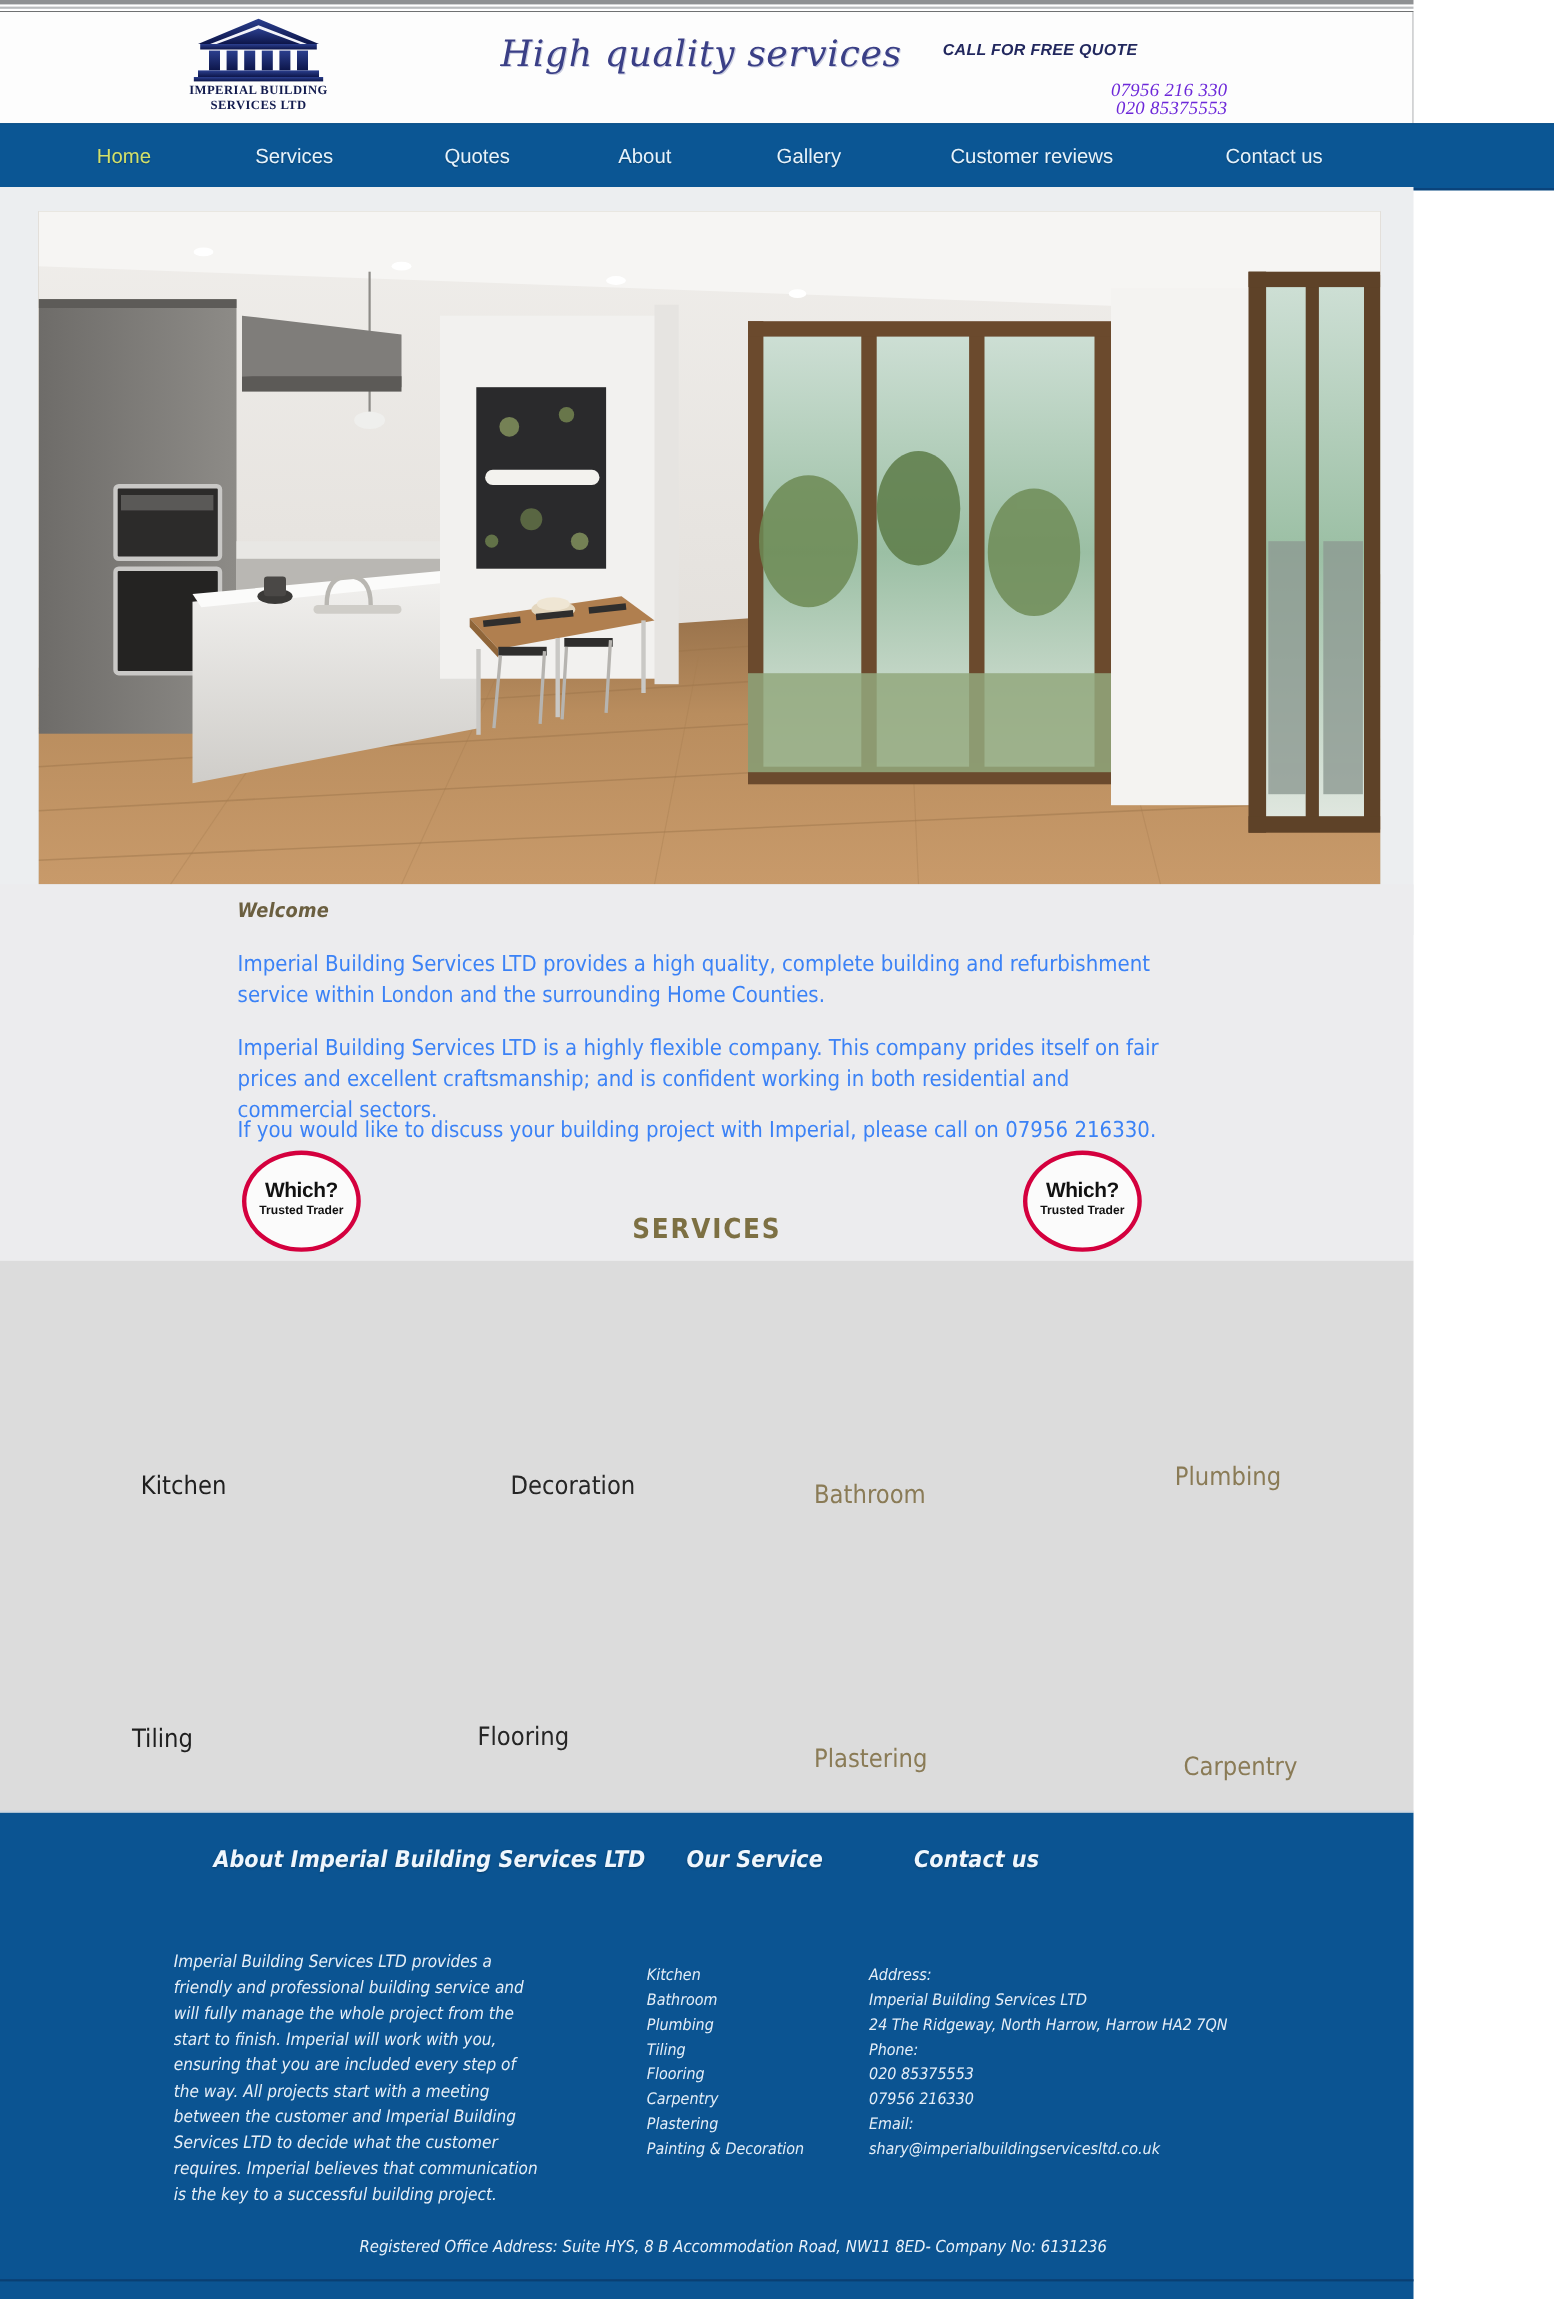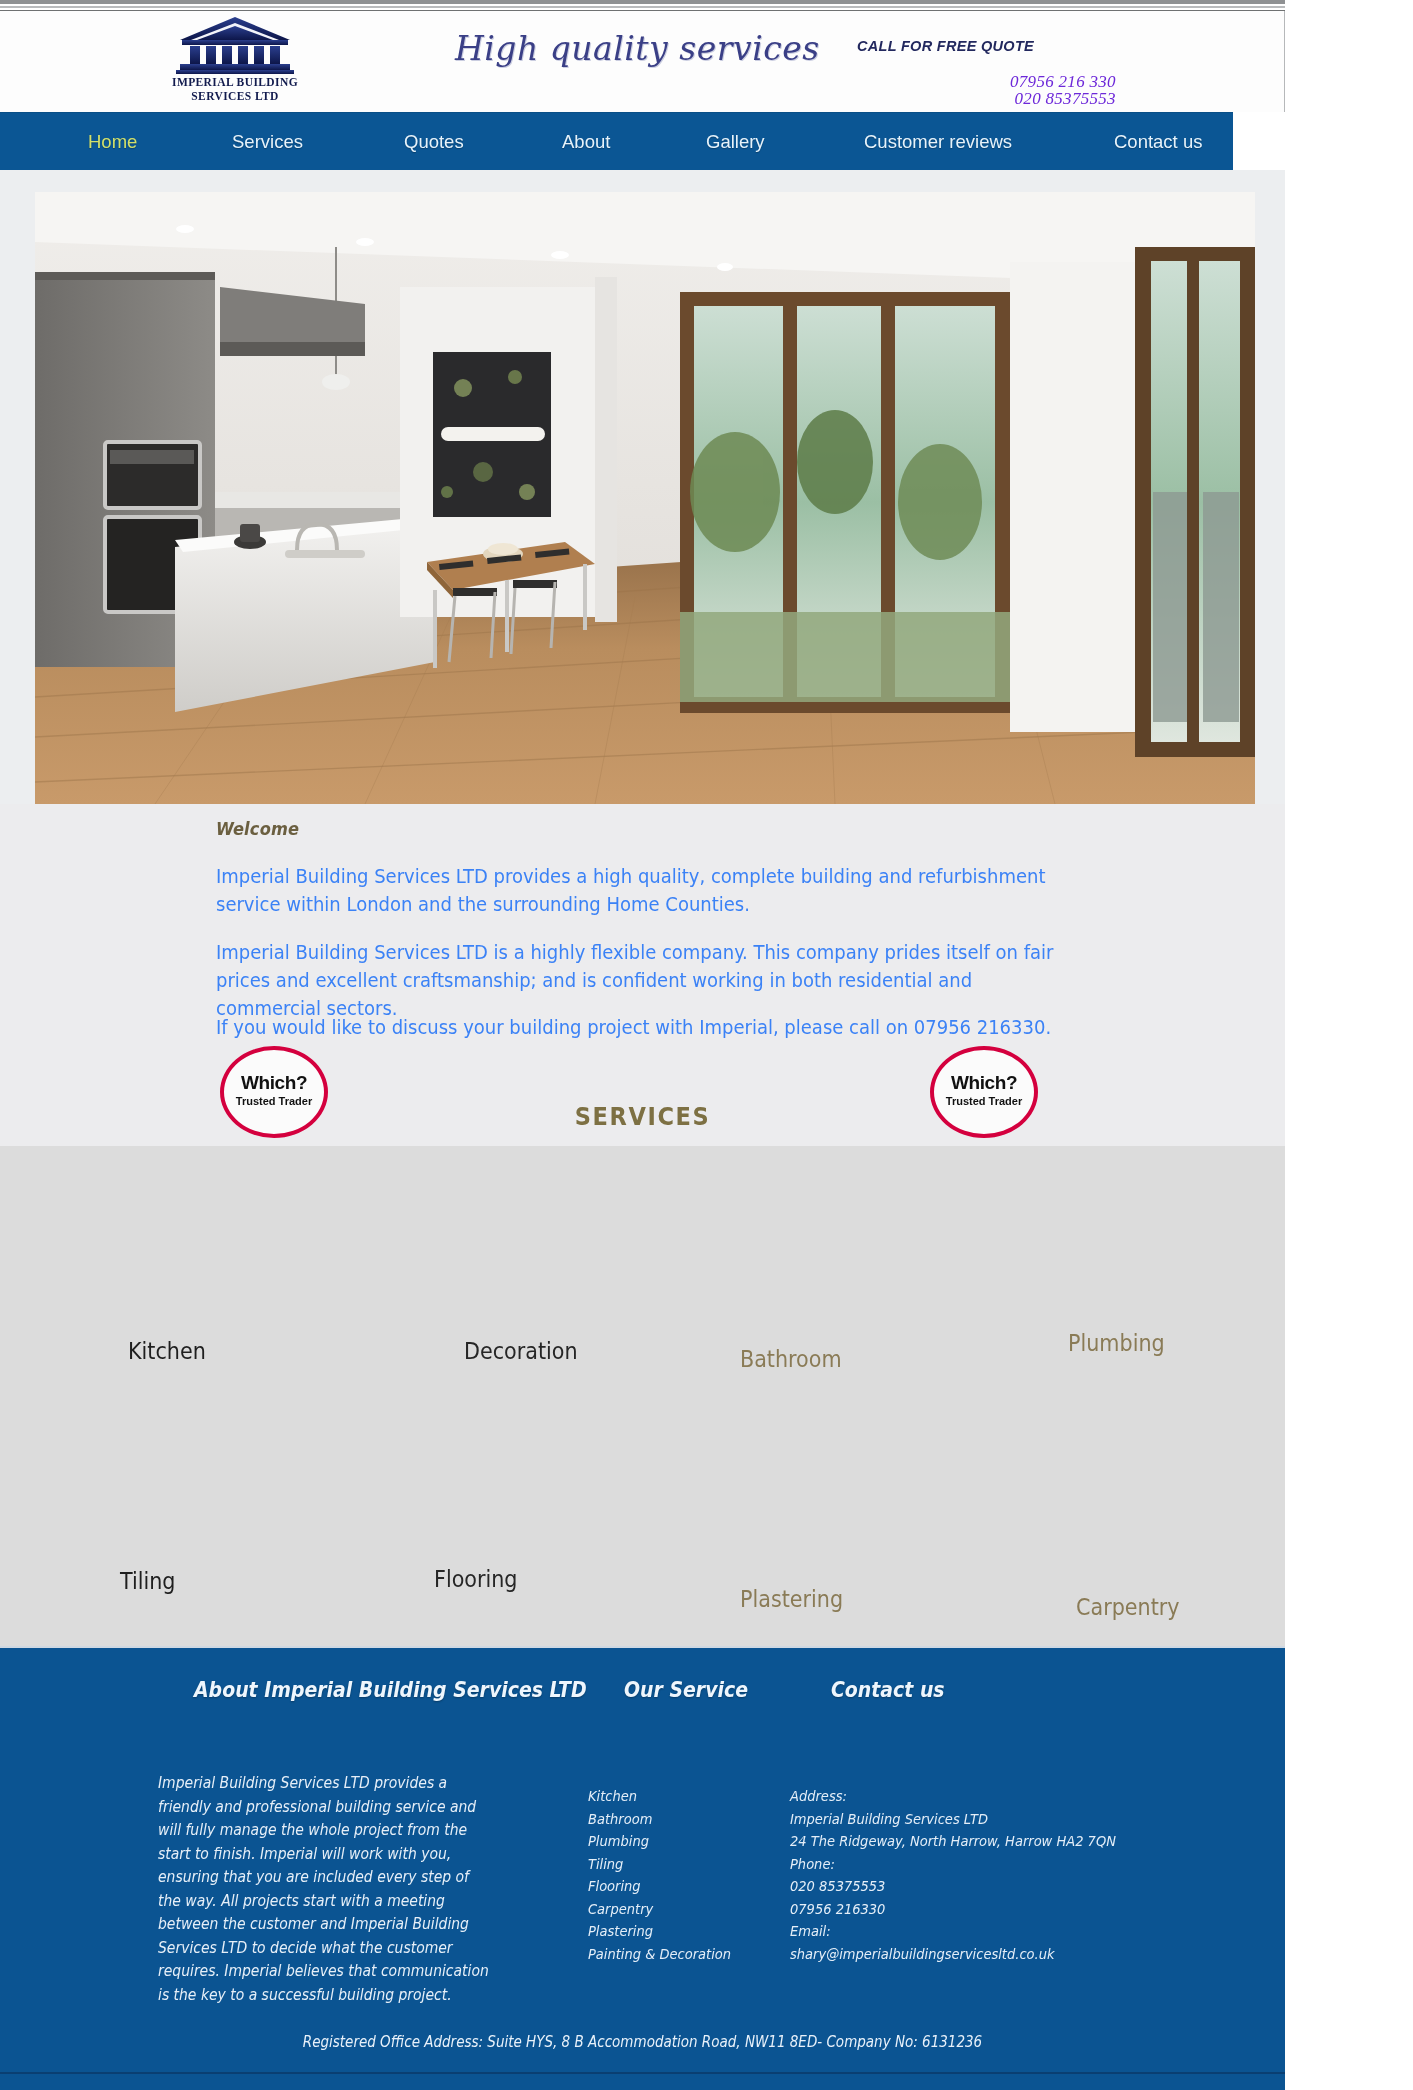--- a/index.html
+++ b/index.html
@@ -47,21 +47,21 @@
     font-size:14.5px;color:#22285e;letter-spacing:0.3px;white-space:nowrap;
   }
   .phones{
     position:absolute;left:1010px;top:62px;
     text-align:right;font-family:"Liberation Serif", serif;font-style:italic;
     font-size:17px;color:#6d28d9;line-height:17px;letter-spacing:0.3px;
   }
 
   
   .nav{
-    position:absolute;left:0;top:112px;width:1233px;height:58px;
+    position:absolute;left:0;top:112px;width:1413px;height:58px;
     background:#0b5694;
     border-top:1px solid #0a4f87;
     border-bottom:2px solid #0a4279;
   }
   .nav-inner{position:relative;width:1285px;height:58px;}
   .nav a{
     position:absolute;top:18px;
     font-family:"Liberation Sans", sans-serif;
     font-size:18.5px;color:#e7f3fb;text-decoration:none;white-space:nowrap;
     text-shadow:0 1px 1px rgba(0,0,0,.25);
@@ -149,21 +149,21 @@
     font-style:italic;font-size:14.5px;color:#e4eef8;line-height:22.5px;
   }
   .f-contact{
     position:absolute;left:790px;top:1785px;
     font-family:"DejaVu Sans Condensed","Liberation Sans",sans-serif;
     font-style:italic;font-size:14.5px;color:#e4eef8;line-height:22.5px;white-space:nowrap;
   }
   .f-reg{
     position:absolute;left:0;top:2033px;width:1285px;text-align:center;
     font-family:"DejaVu Sans Condensed","Liberation Sans",sans-serif;
-    font-style:italic;font-size:15px;color:#e8f1fa;
+    font-style:italic;font-size:15px;color:#e8f1fa;padding-left:24px;
   }
   .f-bottom-rule{position:absolute;left:0;top:2072px;width:1285px;height:2px;background:#0a3f72;}
 </style>
 </head>
 <body>
 
 <div class="page">
 
   <div class="toprule1"></div>
   <div class="toprule2"></div>

